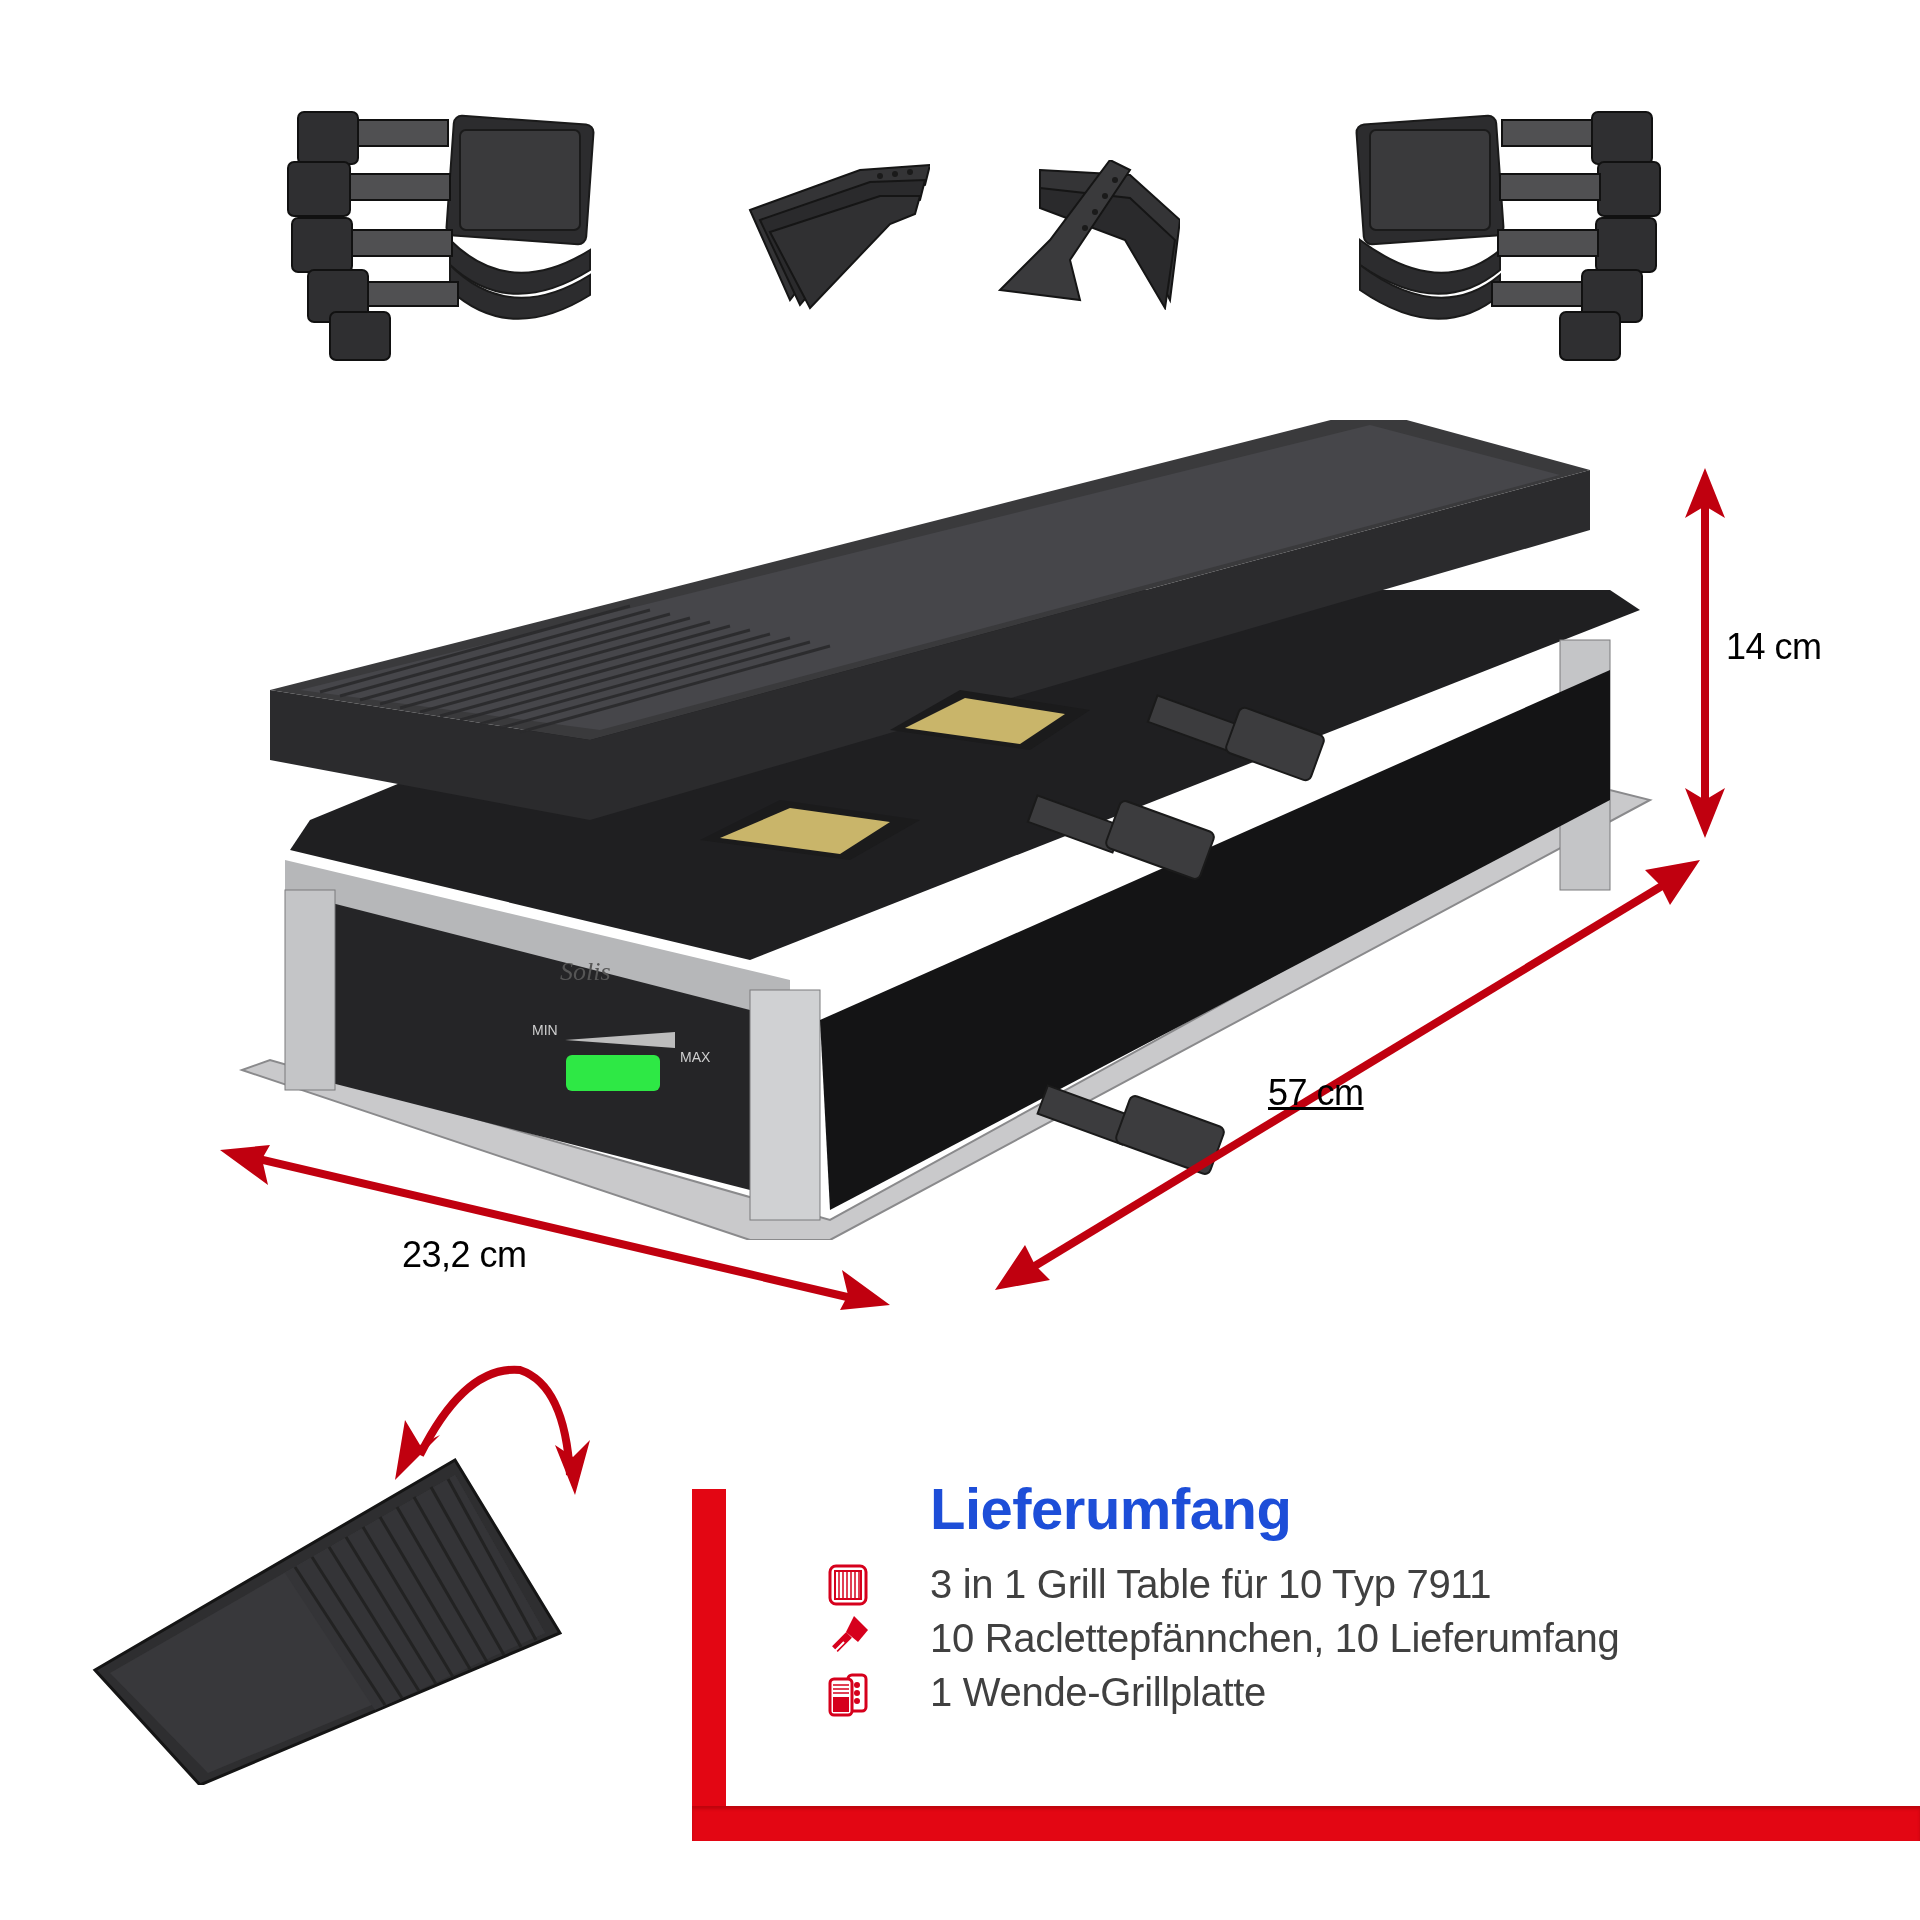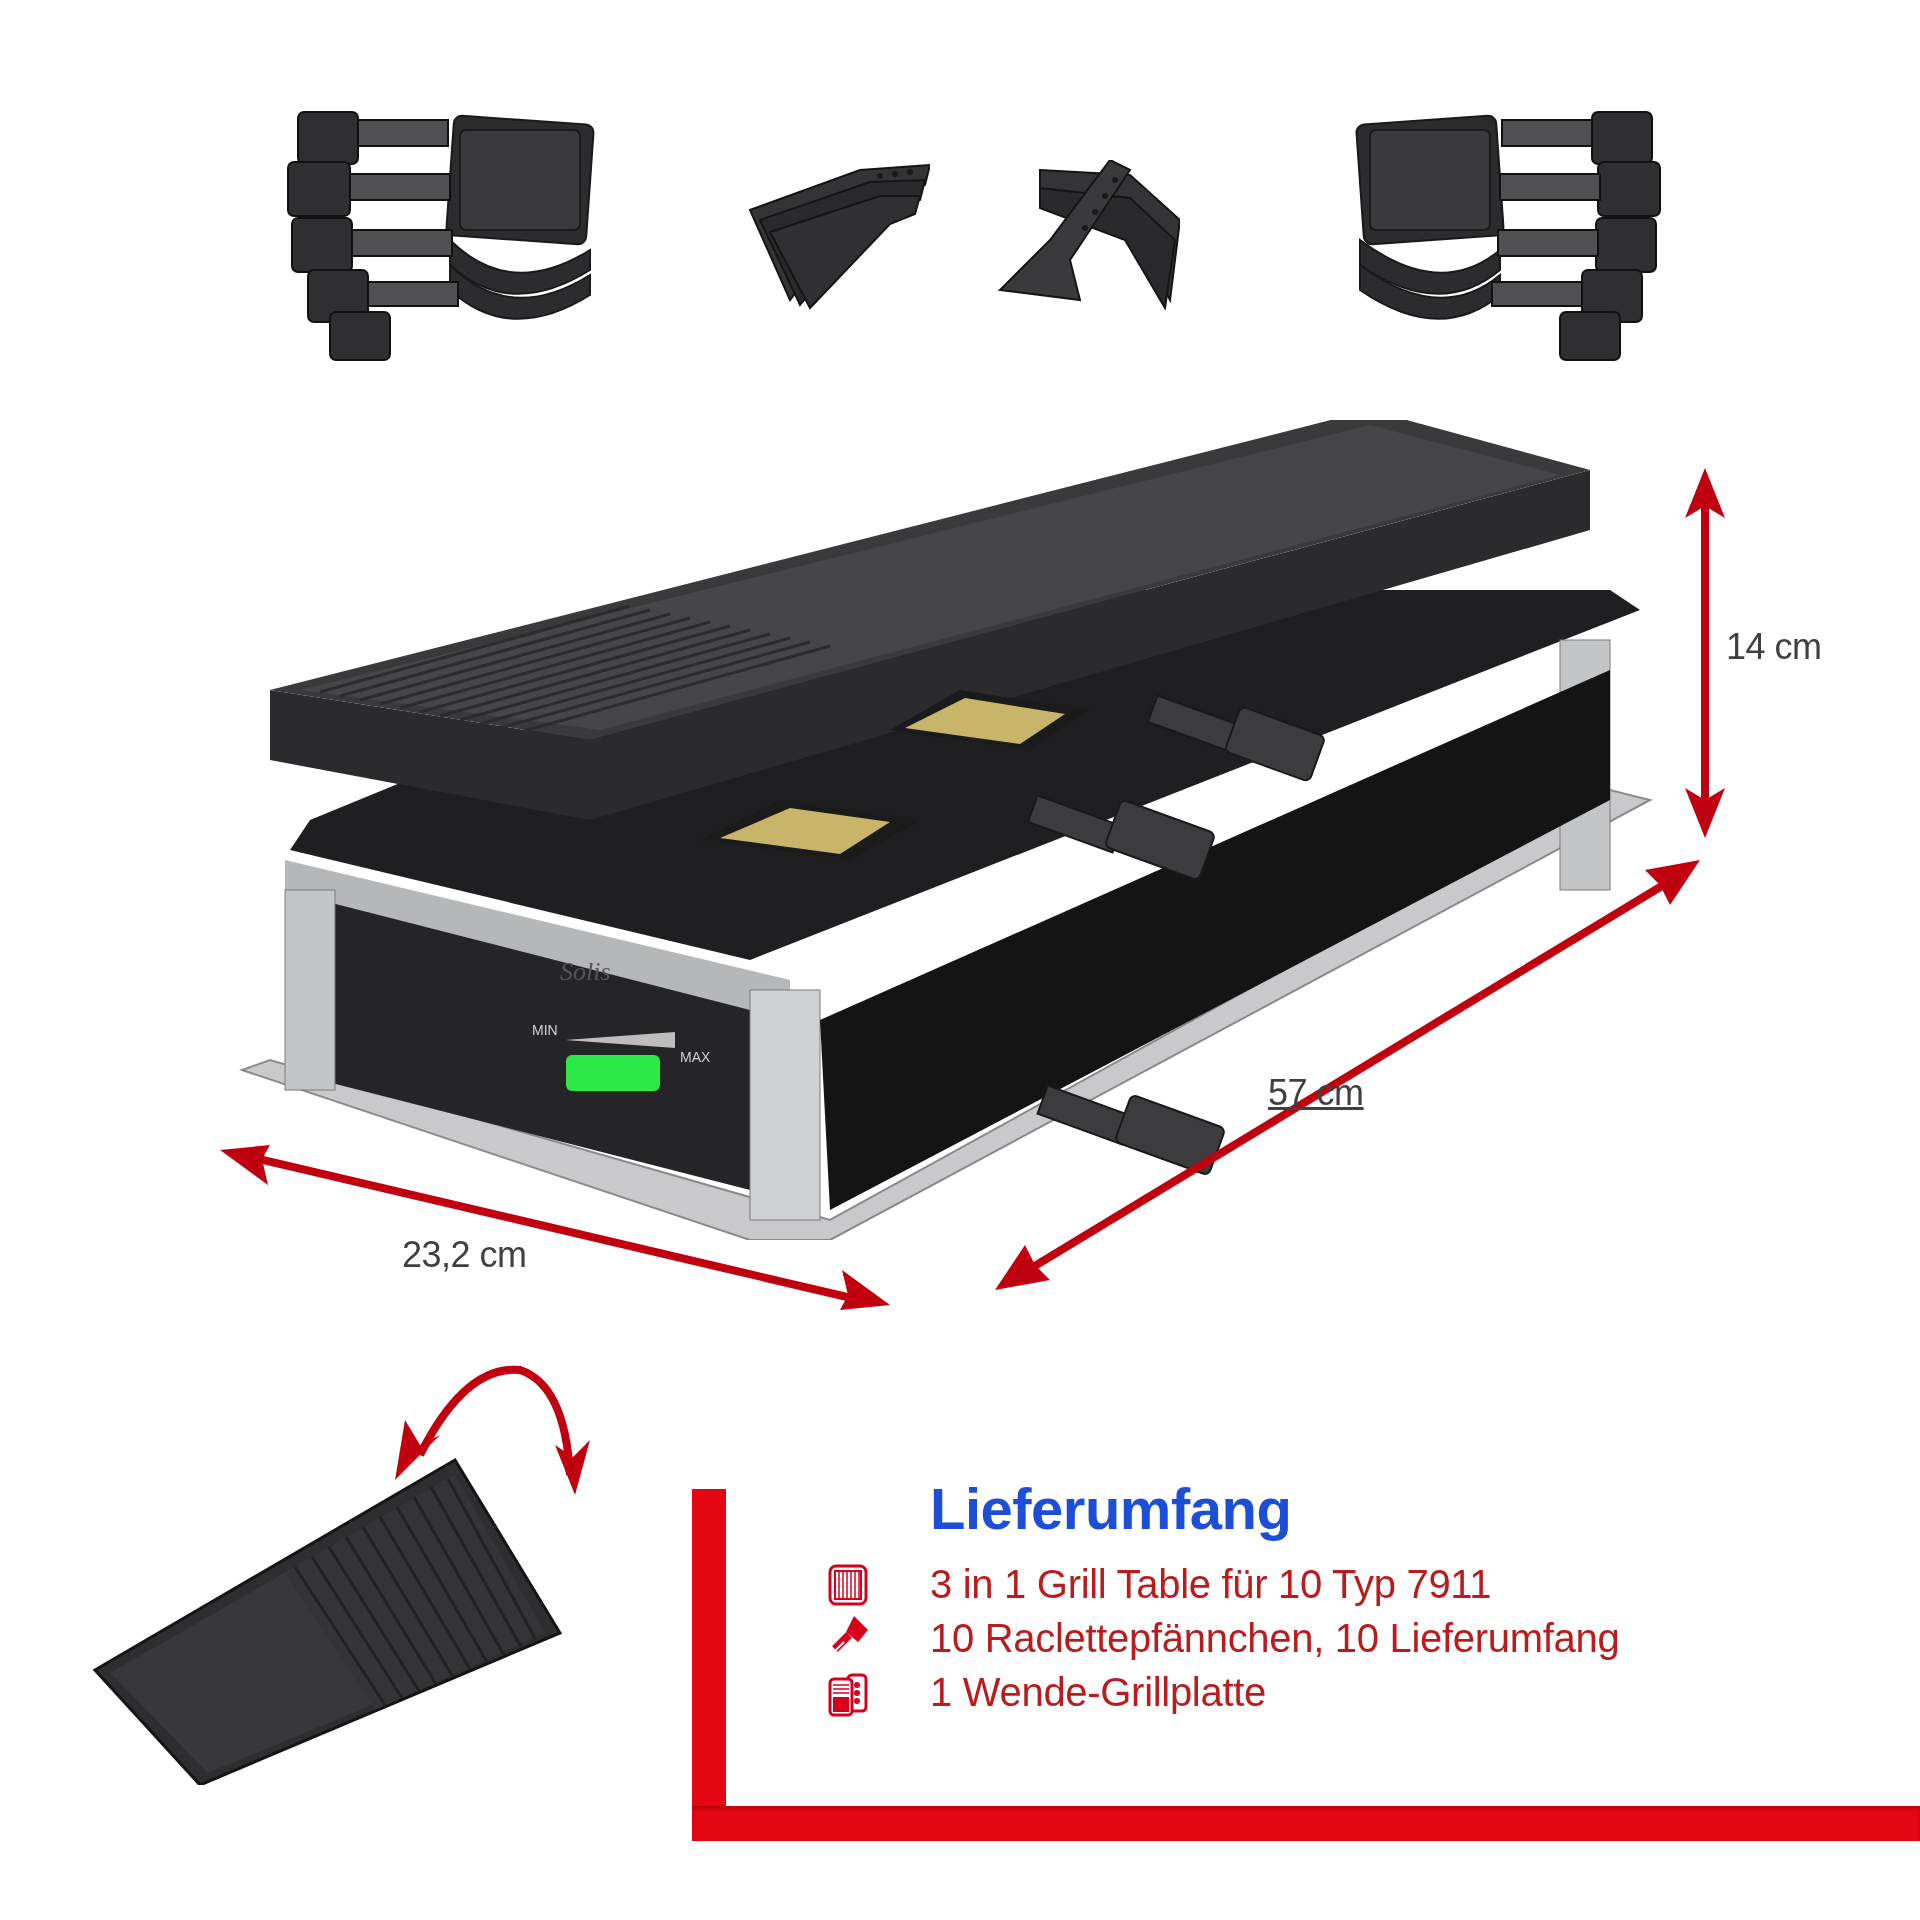--- a/index.html
+++ b/index.html
@@ -1,27 +1,27 @@
 <!DOCTYPE html>
 <html><head>
 <meta charset="utf-8">
 <style>
   html, body { margin:0; padding:0; background:#ffffff; }
   body { width:1920px; height:1920px; position:relative; overflow:hidden;
          font-family:"Liberation Sans", sans-serif; }
   .abs { position:absolute; }
   svg { display:block; }
-  .dim-label { position:absolute; color:#404040; font-size:36px;
+  .dim-label { position:absolute; color:#000000; font-size:36px;
                font-family:"Liberation Sans", sans-serif; letter-spacing:-0.5px; }
   .bracket-v { position:absolute; left:692px; top:1489px; width:34px; height:352px; background:#e30613; }
   .bracket-h { position:absolute; left:692px; top:1806px; width:1228px; height:35px; background:#e30613;
                box-shadow: inset 0 3px 3px rgba(120,0,0,0.35); }
   .box-title { position:absolute; left:930px; top:1475px; color:#1d4ed8;
                font-size:58px; font-weight:bold; letter-spacing:-0.5px; }
-  .item { position:absolute; left:930px; color:#b91c1c; font-size:40px; white-space:nowrap; letter-spacing:-0.3px; }
+  .item { position:absolute; left:930px; color:#404040; font-size:40px; white-space:nowrap; letter-spacing:-0.3px; }
   .item b { font-weight:normal; }
   .item-icon { position:absolute; left:828px; width:40px; height:44px; }
 </style>
 </head>
 <body>
 
 <div class="abs" style="left:280px;top:100px;width:1380px;height:280px;">
 
   <svg class="abs" style="left:0;top:0" width="340" height="270" viewBox="0 0 340 270">
     <g fill="#2c2c2e" stroke="#1a1a1a" stroke-width="2">

